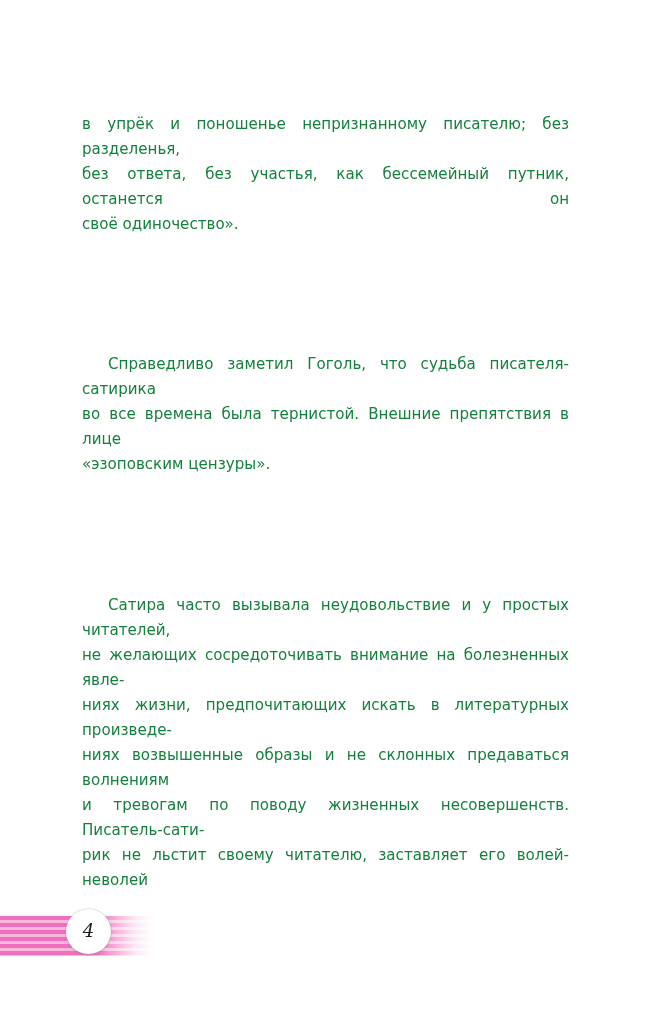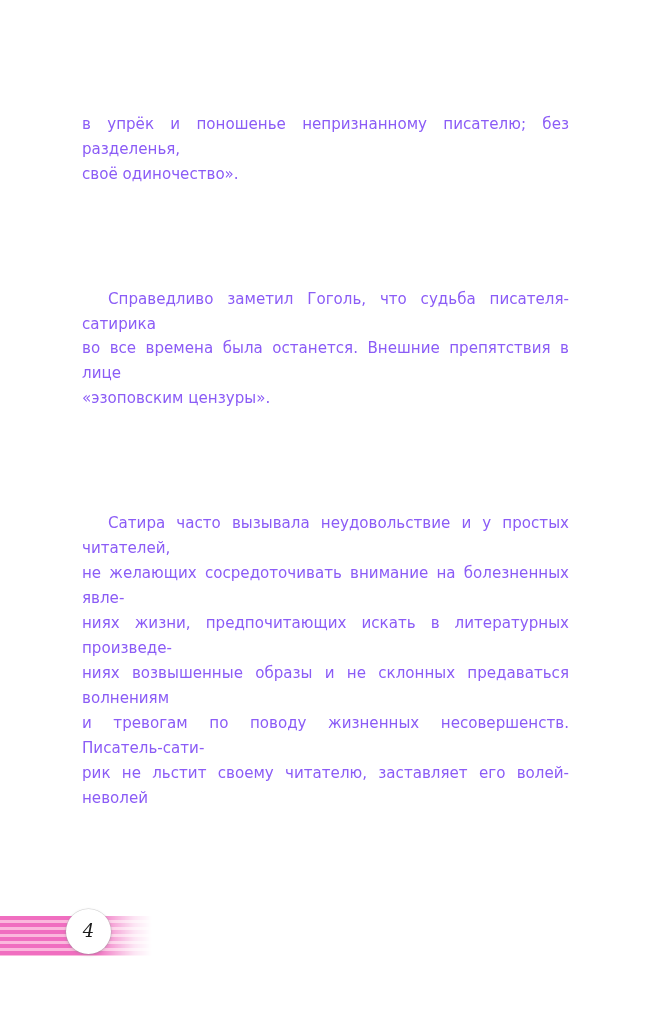--- a/index.html
+++ b/index.html
@@ -20,21 +20,21 @@
     position: absolute;
     left: 82px;
     top: 62px;
     width: 487px;
   }
 
   .para {
     margin: 0;
     font-size: 15.1px;
     line-height: 24.95px;
-    color: #8b5cf6;
+    color: #15803d;
     text-align: justify;
     text-align-last: left;
     text-indent: 26px;
     -webkit-hyphens: none;
     hyphens: none;
     word-spacing: 0.1px;
     white-space: pre-wrap;
   }
   .para.no-indent {
     text-indent: 0;
@@ -46,20 +46,21 @@
     text-align: justify;
     text-align-last: justify;
     text-indent: 0;
   }
   .line.last,
   .line.ragged {
     text-align-last: left;
   }
   .line.indented {
     text-indent: 26px;
+    margin-top: 16px;
   }
 
   
   .footer-decor {
     position: absolute;
     left: 0;
     top: 916px;
     width: 175px;
     height: 40px;
   }
@@ -111,25 +112,25 @@
   }
 </style>
 </head>
 <body>
 
 <div class="page">
 
   <div class="text-block">
 
     <p class="para no-indent">
-      <span class="line">в упрёк и поношенье непризнанному писателю; без разделенья,</span><span class="line last">своё одиночество».</span>
+      <span class="line">в упрёк и поношенье непризнанному писателю; без разделенья,</span><span class="line">без ответа, без участья, как бессемейный путник, останется он</span><span class="line last">своё одиночество».</span>
     </p>
 
     <p class="para no-indent">
-      <span class="line indented">Справедливо заметил Гоголь, что судьба писателя-сатирика</span><span class="line">во все времена была останется. Внешние препятствия в лице</span><span class="line last">«эзоповским цензуры».</span>
+      <span class="line indented">Справедливо заметил Гоголь, что судьба писателя-сатирика</span><span class="line">во все времена была тернистой. Внешние препятствия в лице</span><span class="line last">«эзоповским цензуры».</span>
     </p>
 
     <p class="para no-indent">
       <span class="line indented">Сатира часто вызывала неудовольствие и у простых читателей,</span><span class="line">не желающих сосредоточивать внимание на болезненных явле-</span><span class="line">ниях жизни, предпочитающих искать в литературных произведе-</span><span class="line">ниях возвышенные образы и не склонных предаваться волнениям</span><span class="line">и тревогам по поводу жизненных несовершенств. Писатель-сати-</span><span class="line">рик не льстит своему читателю, заставляет его волей-неволей</span>
     </p>
 
   </div>
 
   <div class="footer-decor">
     <div class="stripes"></div>

